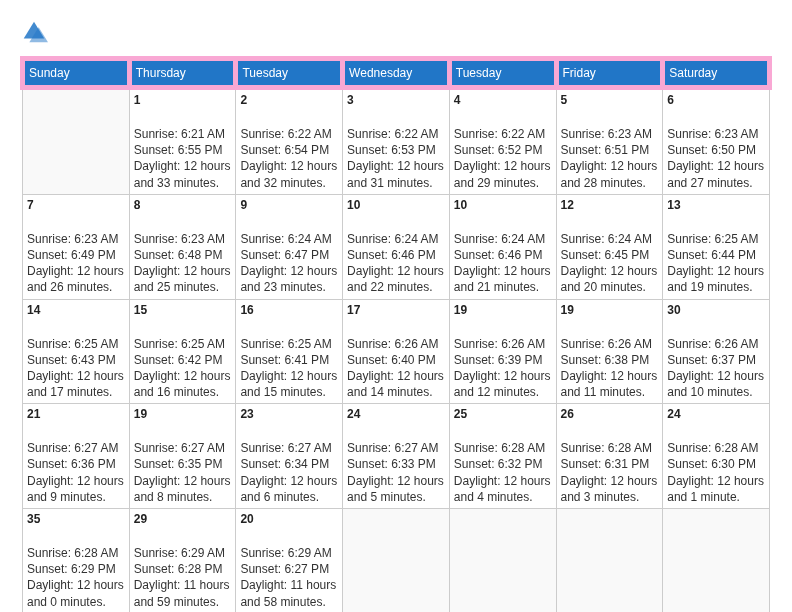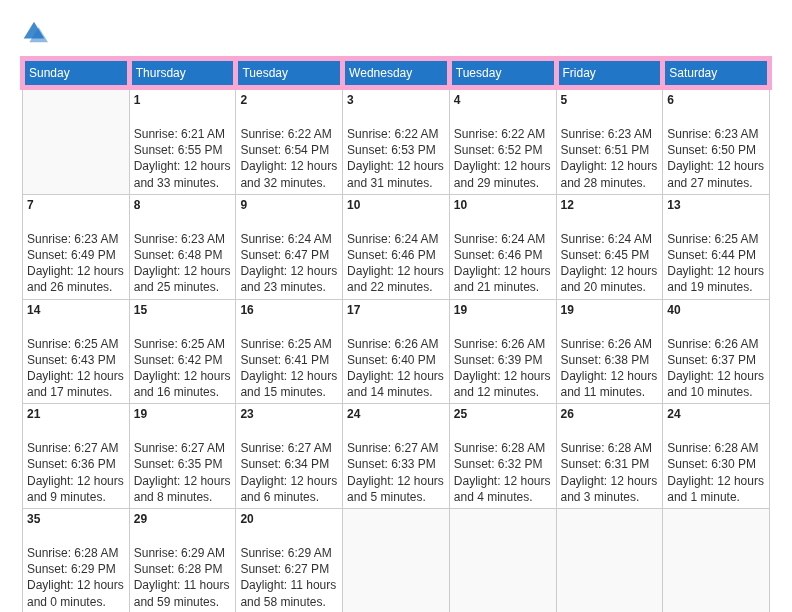--- a/index.html
+++ b/index.html
@@ -270,21 +270,21 @@
 and 12 minutes.</div>
           </td>
           <td>
             <span class="day-num">19</span>
             <div class="day-info" style="white-space: pre-line;">Sunrise: 6:26 AM
 Sunset: 6:38 PM
 Daylight: 12 hours
 and 11 minutes.</div>
           </td>
           <td>
-            <span class="day-num">40</span>
+            <span class="day-num">30</span>
             <div class="day-info" style="white-space: pre-line;">Sunrise: 6:26 AM
 Sunset: 6:37 PM
 Daylight: 12 hours
 and 10 minutes.</div>
           </td>
         </tr>
         <tr>
           <td>
             <span class="day-num">21</span>
             <div class="day-info" style="white-space: pre-line;">Sunrise: 6:27 AM

